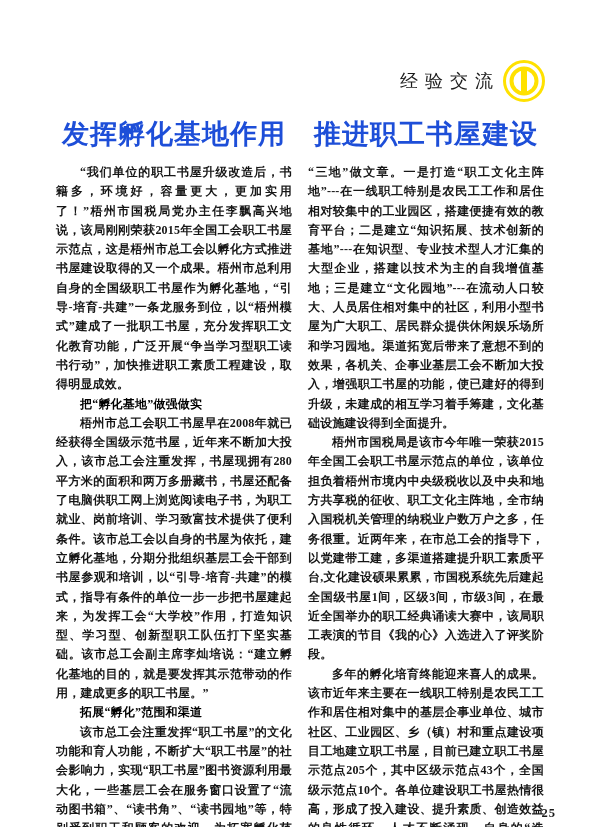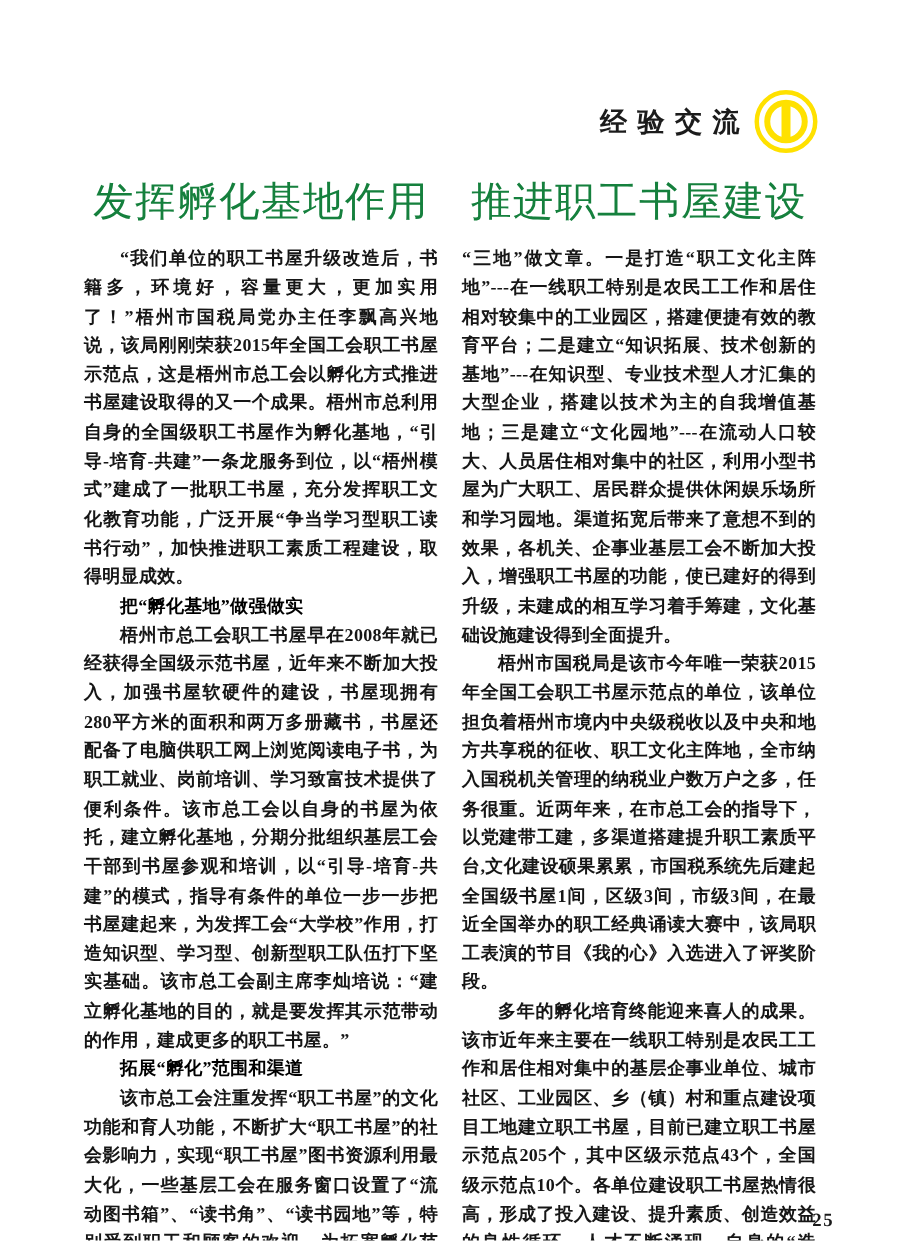--- a/index.html
+++ b/index.html
@@ -20,36 +20,36 @@
   .header {
     margin-top: 58px;
     padding-right: 54px;
     display: flex;
     justify-content: flex-end;
     align-items: center;
     height: 46px;
   }
   .section-label {
     font-family: "Liberation Sans", "DejaVu Sans", sans-serif;
-    font-weight: 700;
+    font-weight: 400;
     font-size: 18px;
     letter-spacing: 7px;
     color: #1b1b1b;
     margin-right: 2px;
   }
   .logo { width: 44px; height: 44px; display: block; }
   
   .title {
     margin-top: 12px;
     text-align: center;
     font-size: 27px;
-    font-weight: 400;
+    font-weight: 700;
     letter-spacing: 1px;
     line-height: 36px;
-    color: #15803d;
+    color: #1d4ed8;
   }
   .author {
     margin-top: 5px;
     text-align: center;
     font-size: 12.5px;
     font-weight: 700;
     letter-spacing: 3px;
     color: #151515;
   }
   
@@ -104,21 +104,21 @@
     </span>
   </div>
 
   <h1 class="title">发挥孵化基地作用　推进职工书屋建设</h1>
 
   <div class="columns">
 
     <div class="col">
       <p class="para">“我们单位的职工书屋升级改造后，书籍多，环境好，容量更大，更加实用了！”梧州市国税局党办主任李飘高兴地说，该局刚刚荣获2015年全国工会职工书屋示范点，这是梧州市总工会以孵化方式推进书屋建设取得的又一个成果。梧州市总利用自身的全国级职工书屋作为孵化基地，“引导-培育-共建”一条龙服务到位，以“梧州模式”建成了一批职工书屋，充分发挥职工文化教育功能，广泛开展“争当学习型职工读书行动”，加快推进职工素质工程建设，取得明显成效。</p>
       <p class="subheading">把“孵化基地”做强做实</p>
-      <p class="para">梧州市总工会职工书屋早在2008年就已经获得全国级示范书屋，近年来不断加大投入，加强书屋软硬件的建设，书屋现拥有280平方米的面积和两万多册藏书，书屋还配备了电脑供职工网上浏览阅读电子书，为职工就业、岗前培训、学习致富技术提供了便利条件。该市总工会以自身的书屋为依托，建立孵化基地，分期分批组织基层工会干部到书屋参观和培训，以“引导-培育-共建”的模式，指导有条件的单位一步一步把书屋建起来，为发挥工会“大学校”作用，打造知识型、学习型、创新型职工队伍打下坚实基础。该市总工会副主席李灿培说：“建立孵化基地的目的，就是要发挥其示范带动的作用，建成更多的职工书屋。”</p>
+      <p class="para">梧州市总工会职工书屋早在2008年就已经获得全国级示范书屋，近年来不断加大投入，该市总工会注重发挥，书屋现拥有280平方米的面积和两万多册藏书，书屋还配备了电脑供职工网上浏览阅读电子书，为职工就业、岗前培训、学习致富技术提供了便利条件。该市总工会以自身的书屋为依托，建立孵化基地，分期分批组织基层工会干部到书屋参观和培训，以“引导-培育-共建”的模式，指导有条件的单位一步一步把书屋建起来，为发挥工会“大学校”作用，打造知识型、学习型、创新型职工队伍打下坚实基础。该市总工会副主席李灿培说：“建立孵化基地的目的，就是要发挥其示范带动的作用，建成更多的职工书屋。”</p>
       <p class="subheading">拓展“孵化”范围和渠道</p>
       <p class="para">该市总工会注重发挥“职工书屋”的文化功能和育人功能，不断扩大“职工书屋”的社会影响力，实现“职工书屋”图书资源利用最大化，一些基层工会在服务窗口设置了“流动图书箱”、“读书角”、“读书园地”等，特别受到职工和顾客的欢迎。为拓宽孵化范围，指导建起更多书屋，让职工受惠，该市总工会寻找突破口，在</p>
     </div>
 
     <div class="col">
       <p class="para cont">“三地”做文章。一是打造“职工文化主阵地”---在一线职工特别是农民工工作和居住相对较集中的工业园区，搭建便捷有效的教育平台；二是建立“知识拓展、技术创新的基地”---在知识型、专业技术型人才汇集的大型企业，搭建以技术为主的自我增值基地；三是建立“文化园地”---在流动人口较大、人员居住相对集中的社区，利用小型书屋为广大职工、居民群众提供休闲娱乐场所和学习园地。渠道拓宽后带来了意想不到的效果，各机关、企事业基层工会不断加大投入，增强职工书屋的功能，使已建好的得到升级，未建成的相互学习着手筹建，文化基础设施建设得到全面提升。</p>
       <p class="para">梧州市国税局是该市今年唯一荣获2015年全国工会职工书屋示范点的单位，该单位担负着梧州市境内中央级税收以及中央和地方共享税的征收、职工文化主阵地，全市纳入国税机关管理的纳税业户数万户之多，任务很重。近两年来，在市总工会的指导下，以党建带工建，多渠道搭建提升职工素质平台,文化建设硕果累累，市国税系统先后建起全国级书屋1间，区级3间，市级3间，在最近全国举办的职工经典诵读大赛中，该局职工表演的节目《我的心》入选进入了评奖阶段。</p>
       <p class="para para-last">
         <span>多年的孵化培育终能迎来喜人的成果。该市近年来主要在一线职工特别是农民工工作和居住相对集中的基层企事业单位、城市社区、工业园区、乡（镇）村和重点建设项目工地建立职工书屋，目前已建立职工书屋示范点205个，其中区级示范点43个，全国级示范点10个。各单位建设职工书屋热情很高，形成了投入建设、提升素质、创造效益的良性循环，人才不断涌现，自身的“造血”机制得到增强。</span>
         

